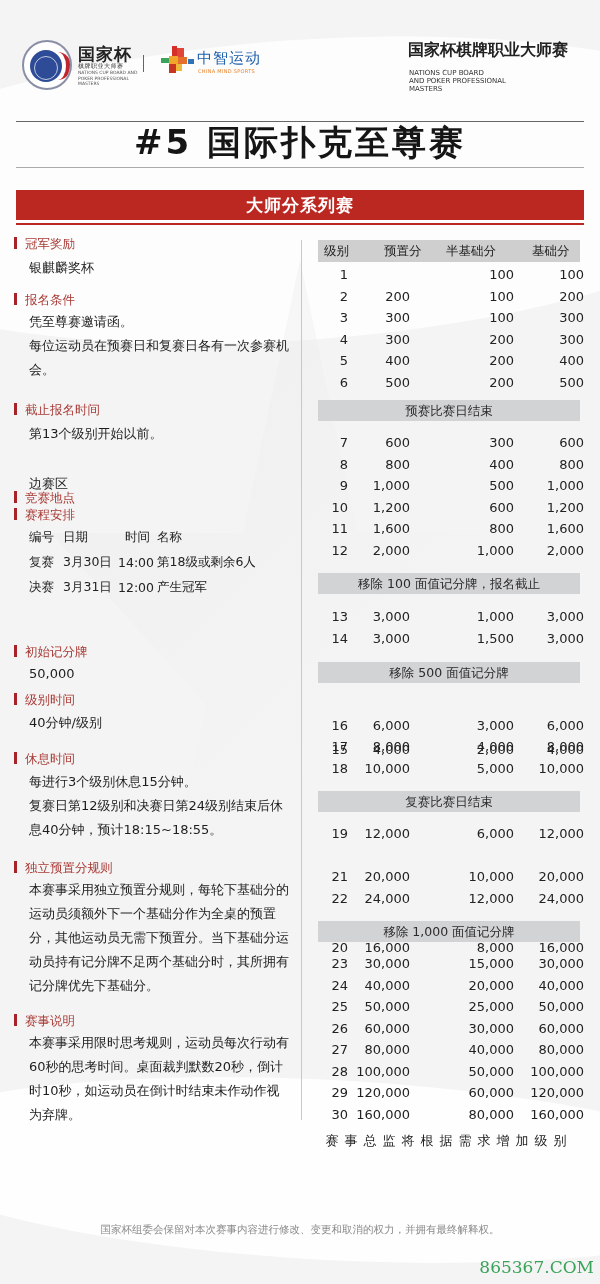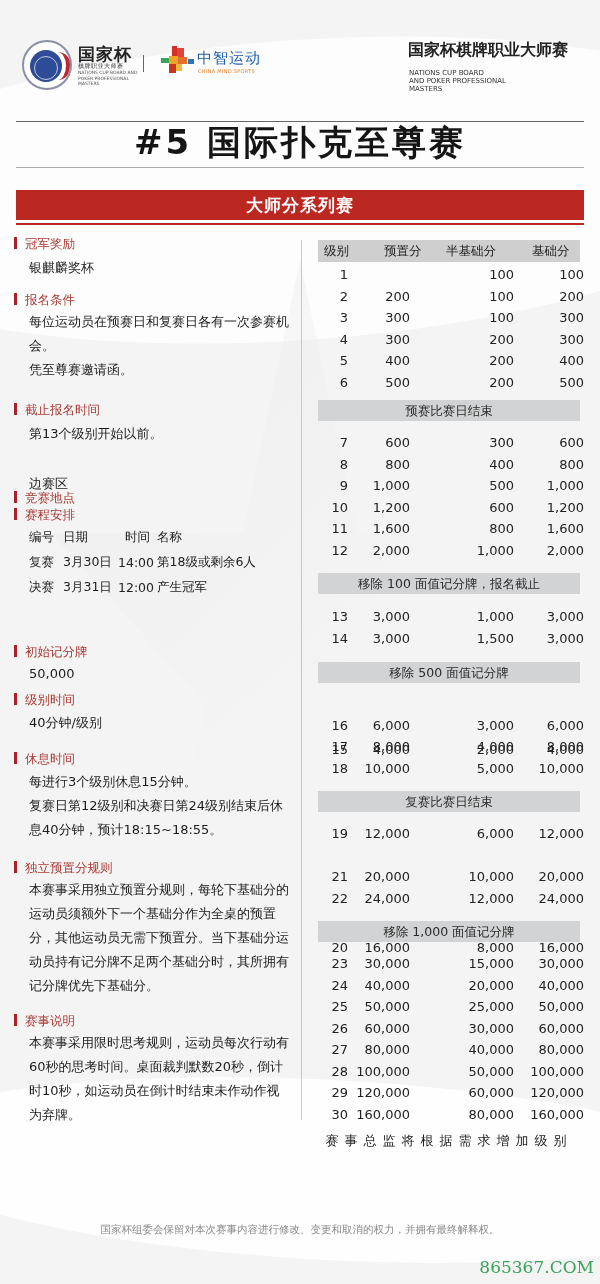--- a/index.html
+++ b/index.html
@@ -175,22 +175,22 @@
   <div class="rule" style="top:167px;background:#aaa;"></div>
   <div class="series-banner">大师分系列赛</div>
   <div class="series-underline"></div>
 
   <div class="left">
     <div class="sec-title" style="top:236px;"><span class="bar"></span><span>冠军奖励</span></div>
     <div class="sec-body" style="top:256px;">银麒麟奖杯</div>
 
     <div class="sec-title" style="top:292px;"><span class="bar"></span><span>报名条件</span></div>
     <div class="sec-body" style="top:310px;">
+      <div>凭至尊赛邀请函。</div>
       <div>每位运动员在预赛日和复赛日各有一次参赛机会。</div>
-      <div>凭至尊赛邀请函。</div>
     </div>
 
     <div class="sec-title" style="top:402px;"><span class="bar"></span><span>截止报名时间</span></div>
     <div class="sec-body" style="top:422px;">第13个级别开始以前。</div>
 
     <div class="sec-title" style="top:454px;margin-top:36px;"><span class="bar"></span><span>竞赛地点</span></div>
     <div class="sec-body" style="top:472px;">边赛区</div>
 
     <div class="sec-title" style="top:507px;"><span class="bar"></span><span>赛程安排</span></div>
     <table class="sched" style="top:525px;">

